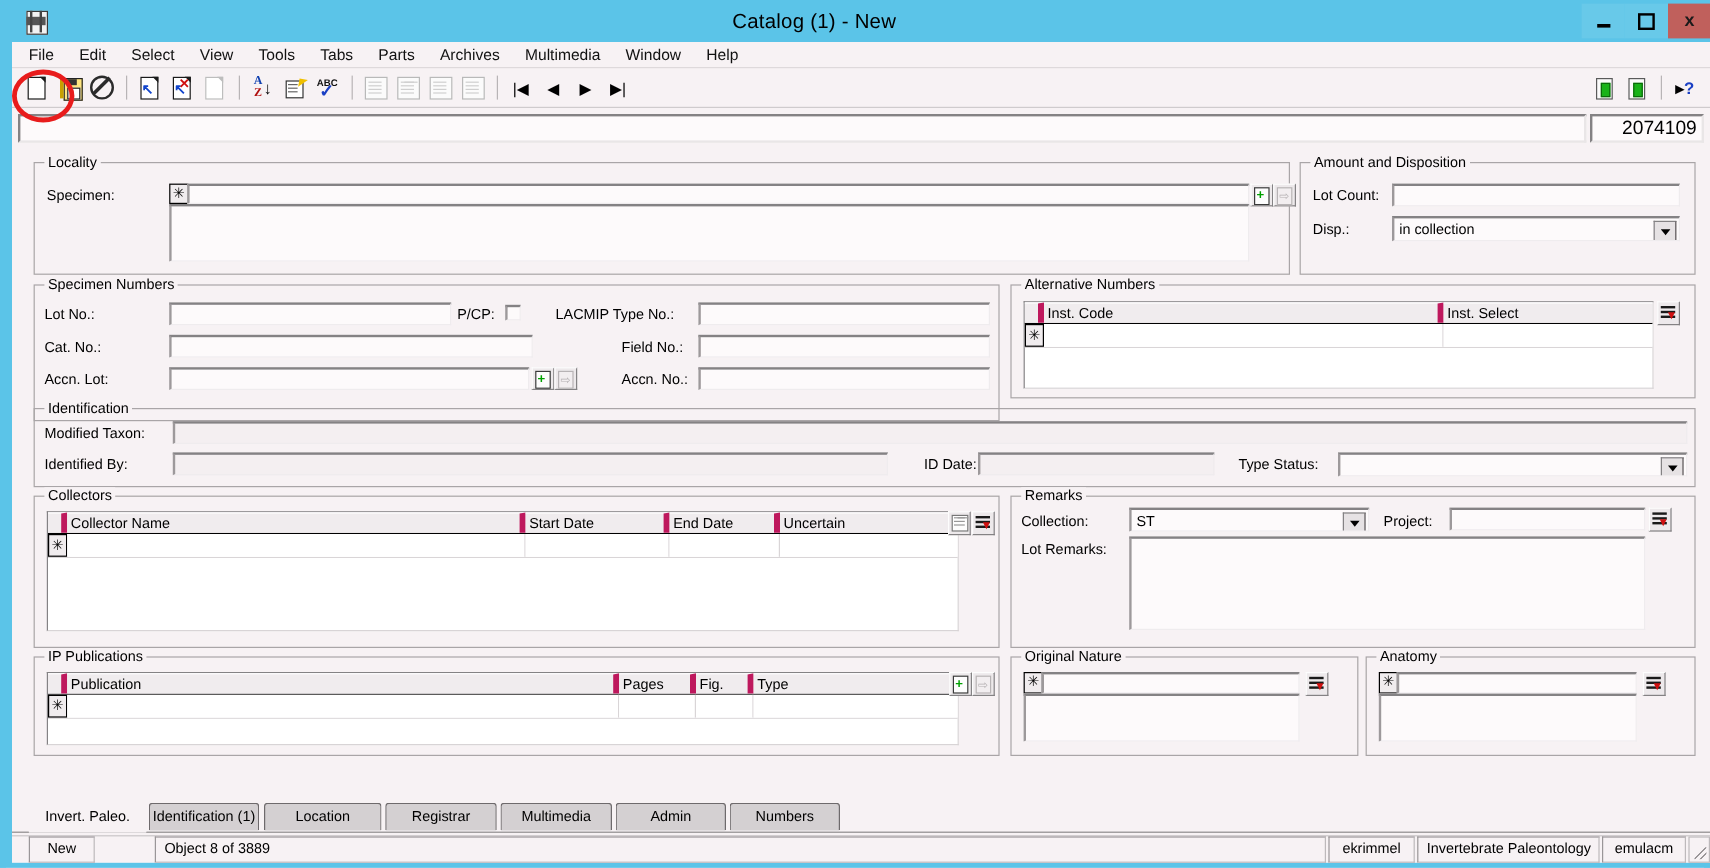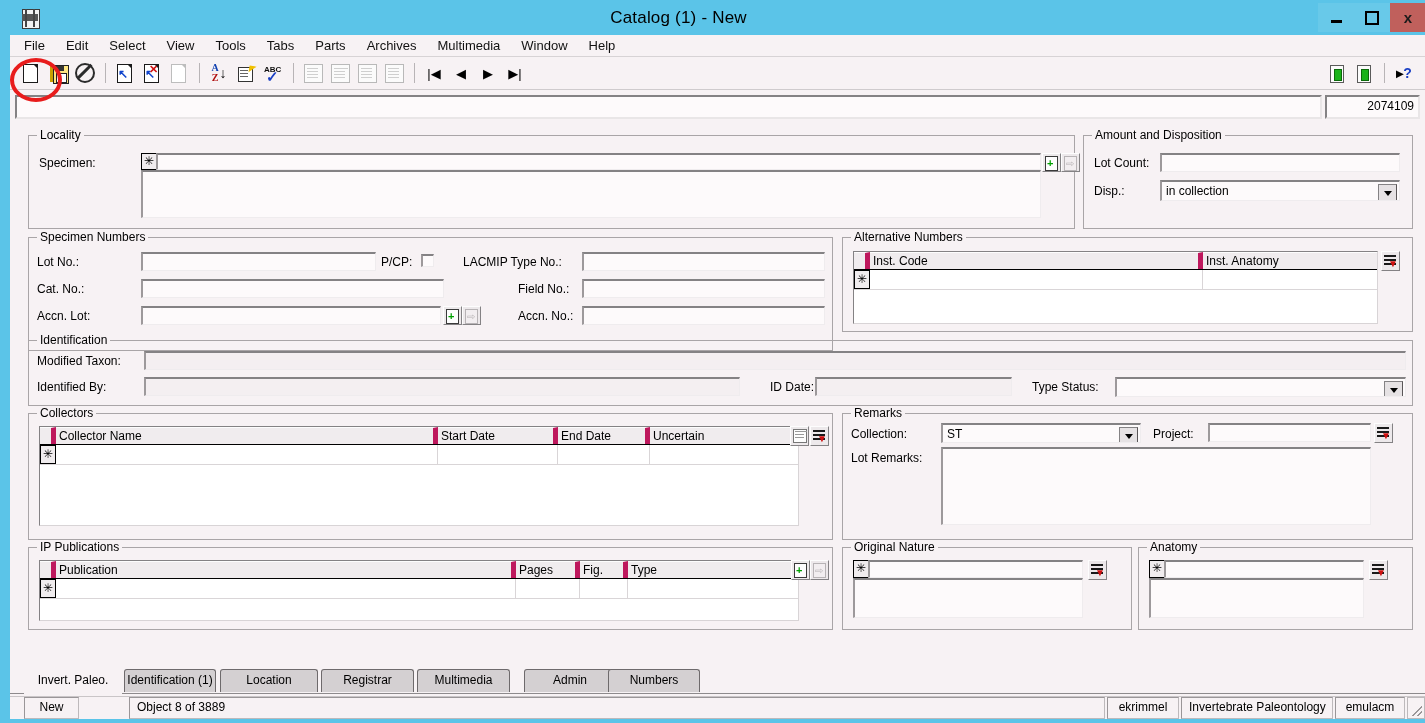--- a/index.html
+++ b/index.html
@@ -146,21 +146,21 @@
   }
   .topbar-main{
     flex:1;background:#fdfafb;border:2px inset #b9b4b6;
     border-top:2px solid #848284;border-left:2px solid #848284;
     border-right:2px solid #e9e6e7;border-bottom:2px solid #e9e6e7;
   }
   .topbar-id{
     width:95px;margin-left:3px;background:#fdfafb;
     border-top:2px solid #848284;border-left:2px solid #848284;
     border-right:2px solid #e9e6e7;border-bottom:2px solid #e9e6e7;
-    text-align:right;font-size:12px;padding:2px 4px 0 0;box-sizing:border-box;
+    text-align:right;font-size:16px;padding:2px 4px 0 0;box-sizing:border-box;
   }
 
   
   .form{
     position:absolute;left:0;top:88px;width:1415px;height:546px;
     background:#f7f2f4;
   }
   .grp{
     position:absolute;border:1px solid #a9a5a7;
     box-sizing:border-box;background:transparent;
@@ -500,21 +500,21 @@
         <div class="lbl" style="left:489px;top:71px;">Accn. No.:</div>
         <div class="fld" style="left:553px;top:68px;width:243px;height:19px;"></div>
       </div>
 
       <div class="grp" style="left:832px;top:114px;width:571px;height:95px;">
         <div class="grp-title">Alternative Numbers</div>
         <div class="tbl" style="left:10px;top:13px;width:525px;height:73px;">
           <div class="hdr">
             <div class="cell sel"></div>
             <div class="cell" style="width:333px;">Inst. Code</div>
-            <div class="cell" style="width:174px;border-right:none;">Inst. Anatomy</div>
+            <div class="cell" style="width:174px;border-right:none;">Inst. Select</div>
           </div>
           <div class="row">
             <div class="cell sel">✳</div>
             <div class="cell" style="width:333px;"></div>
             <div class="cell" style="width:174px;border-right:none;"></div>
           </div>
         </div>
         <div class="sbtn" style="left:538px;top:13px;height:20px;">
           <span class="liststack">
               <span class="l"></span>
@@ -652,21 +652,21 @@
 
     </div>
 
     <div class="tabstrip">
       <div class="tabline"></div>
       <div class="tab active" style="left:14px;width:98px;border-top:none;border-left:none;border-right:none;background:#f7f2f4;">Invert. Paleo.</div>
       <div class="tab" style="left:114px;width:92px;">Identification (1)</div>
       <div class="tab" style="left:210px;width:98px;">Location</div>
       <div class="tab" style="left:311px;width:93px;">Registrar</div>
       <div class="tab" style="left:407px;width:93px;">Multimedia</div>
-      <div class="tab" style="left:514px;width:92px;">Admin</div>
+      <div class="tab" style="left:503px;width:92px;">Admin</div>
       <div class="tab" style="left:598px;width:92px;">Numbers</div>
     </div>
 
     <div class="statusbar">
       <div class="st-cell" style="width:55px;margin-left:14px;">New</div>
       <div class="st-cell st-flex" style="text-align:left;">Object 8 of 3889</div>
       <div class="st-cell" style="width:72px;">ekrimmel</div>
       <div class="st-cell" style="width:152px;">Invertebrate Paleontology</div>
       <div class="st-cell" style="width:70px;">emulacm</div>
       <div class="st-grip"></div>

